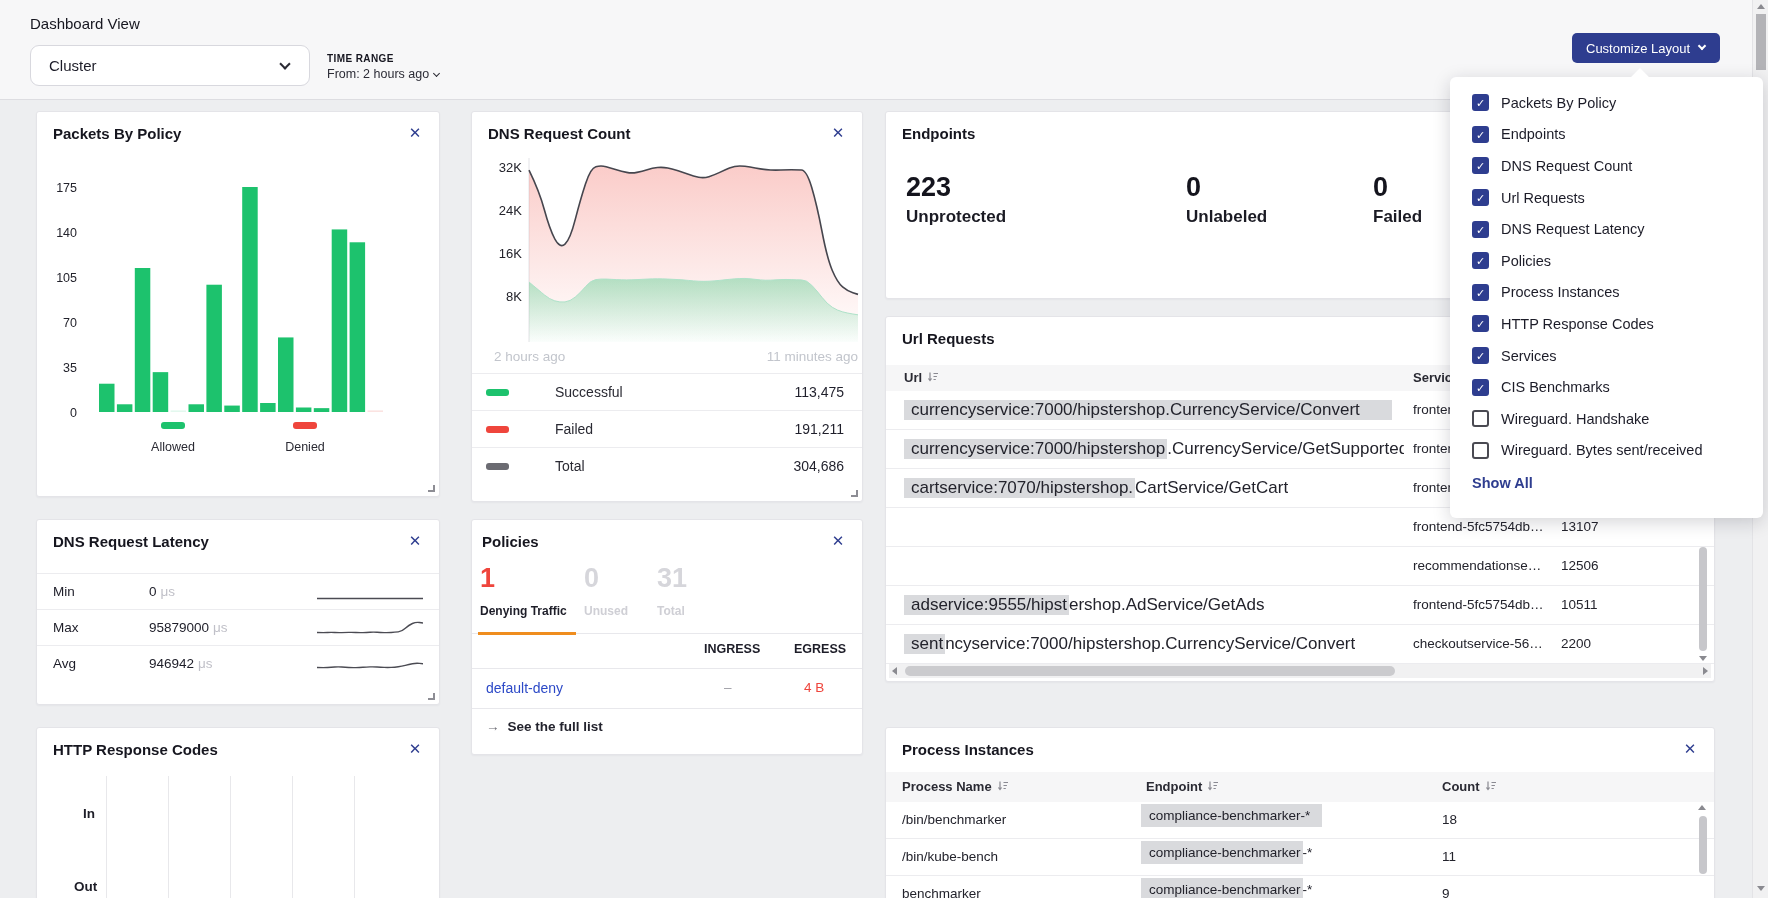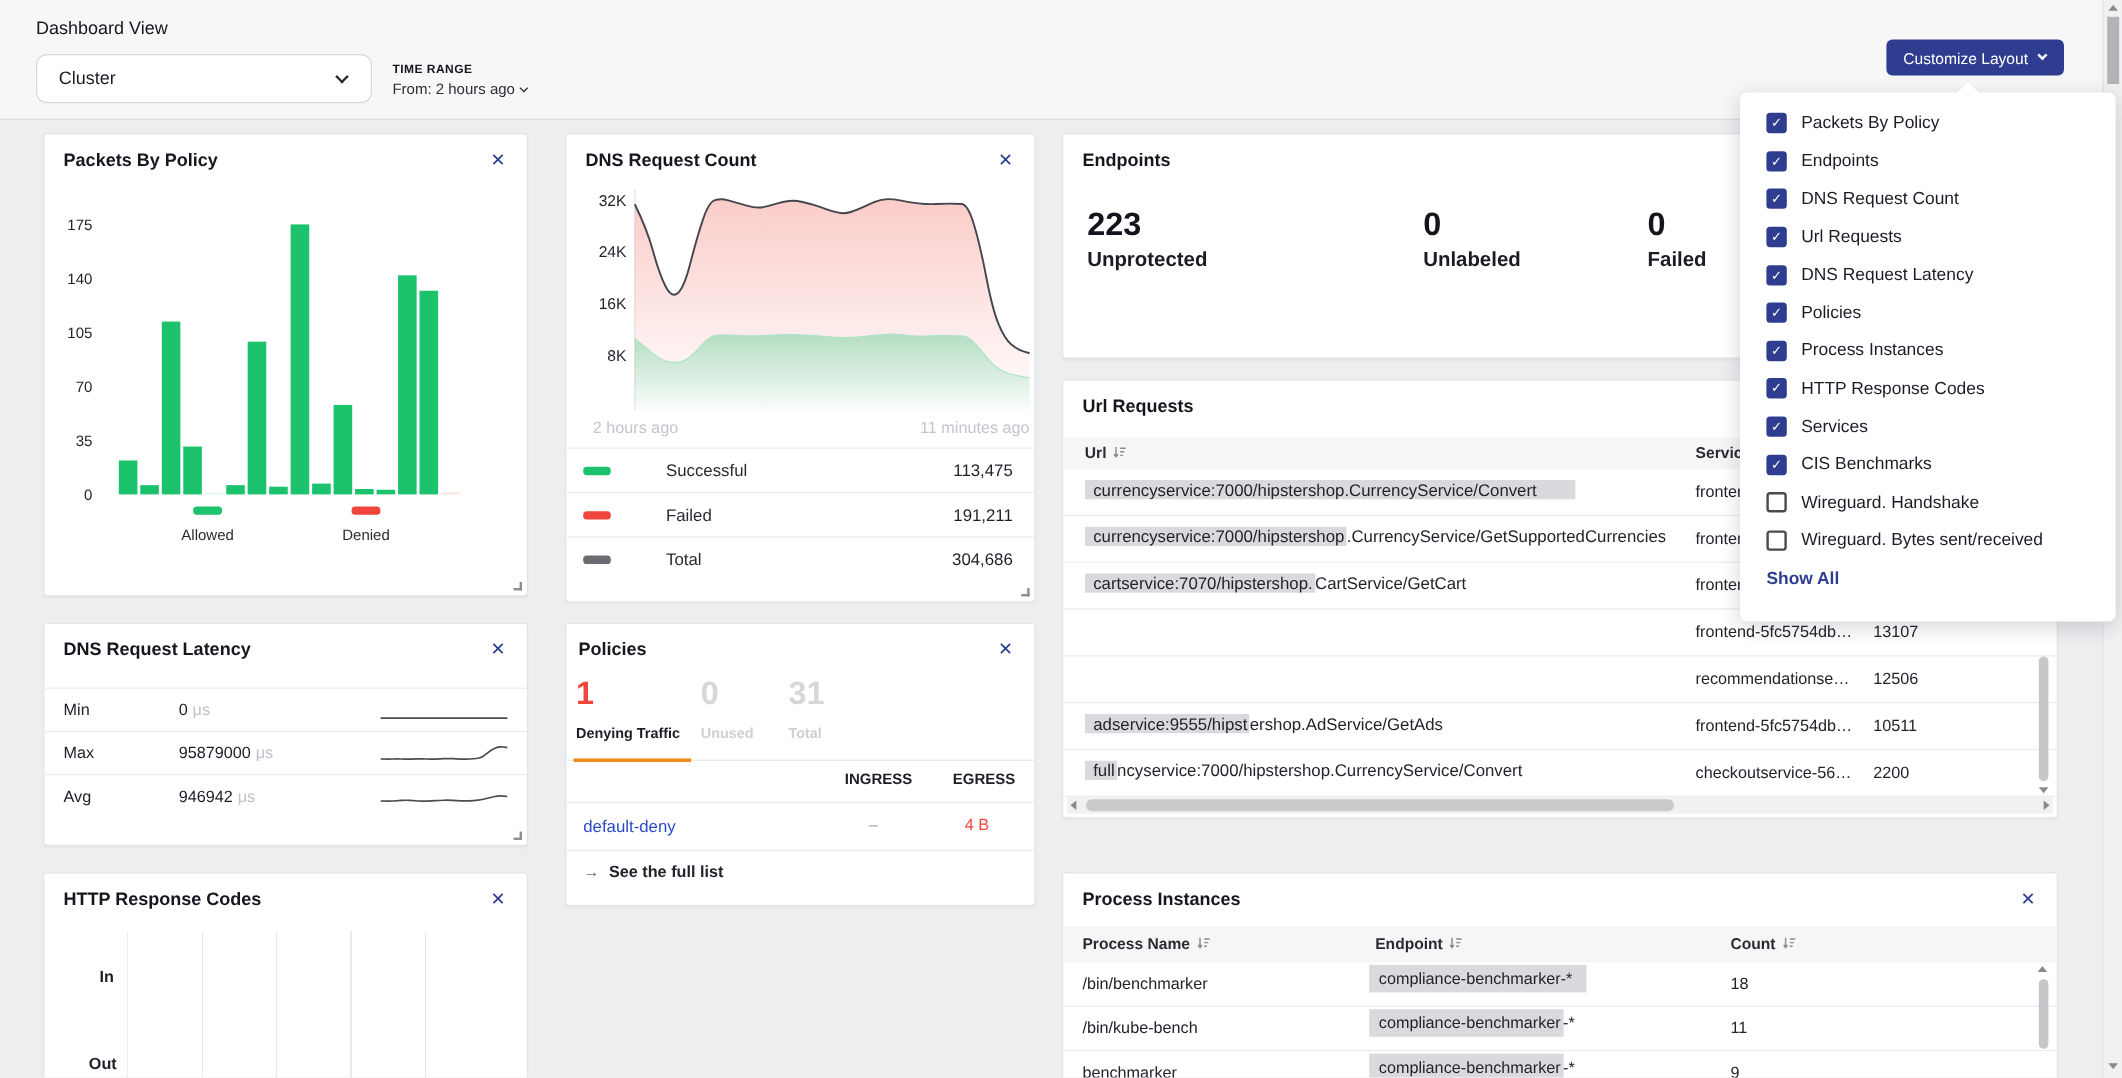--- a/index.html
+++ b/index.html
@@ -61,21 +61,21 @@
   .ep-label { font-size:17px; font-weight:bold; color:#1b1b24; margin-top:6px; }
 
   
   #card-urls { left:885px; top:316px; width:830px; height:366px; }
   .tbl-head { position:absolute; left:0; width:100%; background:#f6f6f7; }
   #card-urls .tbl-head { top:48px; height:26px; }
   .th-cell { position:absolute; top:5px; font-size:13px; font-weight:bold; color:#2a2a33; }
   .sort-icon { margin-left:5px; vertical-align:-1px; }
   .url-rows { position:absolute; left:0; top:74px; width:100%; }
   .url-row { position:relative; height:39px; border-bottom:1px solid #ececef; }
-  .url-cell { position:absolute; left:18px; top:9px; font-size:14px; color:#23232c; white-space:nowrap; max-width:500px; overflow:hidden; }
+  .url-cell { position:absolute; left:18px; top:9px; font-size:17px; color:#23232c; white-space:nowrap; max-width:500px; overflow:hidden; }
   .hl { background:#d9dadd; padding:3px 2px 3px 7px; }
   .hl.full { padding-right:32px; }
   .svc-cell { position:absolute; left:527px; top:11px; font-size:13.5px; color:#23232c; white-space:nowrap; }
   .cnt-cell { position:absolute; left:675px; top:11px; font-size:13.5px; color:#23232c; }
   .v-scroll-thumb { position:absolute; width:8px; background:#c7c7cb; border-radius:4px; }
   #card-urls .v-scroll-thumb { right:7px; top:230px; height:104px; }
   #card-urls .v-tri-down { position:absolute; right:7px; top:339px; }
   .h-scroll { position:absolute; left:3px; right:3px; bottom:3px; height:14px; background:#f1f1f2; }
   .h-scroll .tri-left { position:absolute; left:3px; top:3px; }
   .h-scroll .tri-right { position:absolute; right:3px; top:3px; }
@@ -296,21 +296,21 @@
       <div class="url-row">
         <div class="svc-cell">recommendationse…</div>
         <div class="cnt-cell">12506</div>
       </div>
       <div class="url-row">
         <div class="url-cell"><span class="hl">adservice:9555/hipst</span><span>ershop.AdService/GetAds</span></div>
         <div class="svc-cell">frontend-5fc5754db…</div>
         <div class="cnt-cell">10511</div>
       </div>
       <div class="url-row">
-        <div class="url-cell"><span class="hl">full</span><span>ncyservice:7000/hipstershop.CurrencyService/Convert</span></div>
+        <div class="url-cell"><span class="hl">sent</span><span>ncyservice:7000/hipstershop.CurrencyService/Convert</span></div>
         <div class="svc-cell">checkoutservice-56…</div>
         <div class="cnt-cell">2200</div>
       </div>
     </div>
   <div class="v-scroll-thumb"></div>
   <div class="tri-down v-tri-down"></div>
   <div class="h-scroll">
     <div class="tri-left"></div>
     <div class="h-thumb"></div>
     <div class="tri-right"></div>

